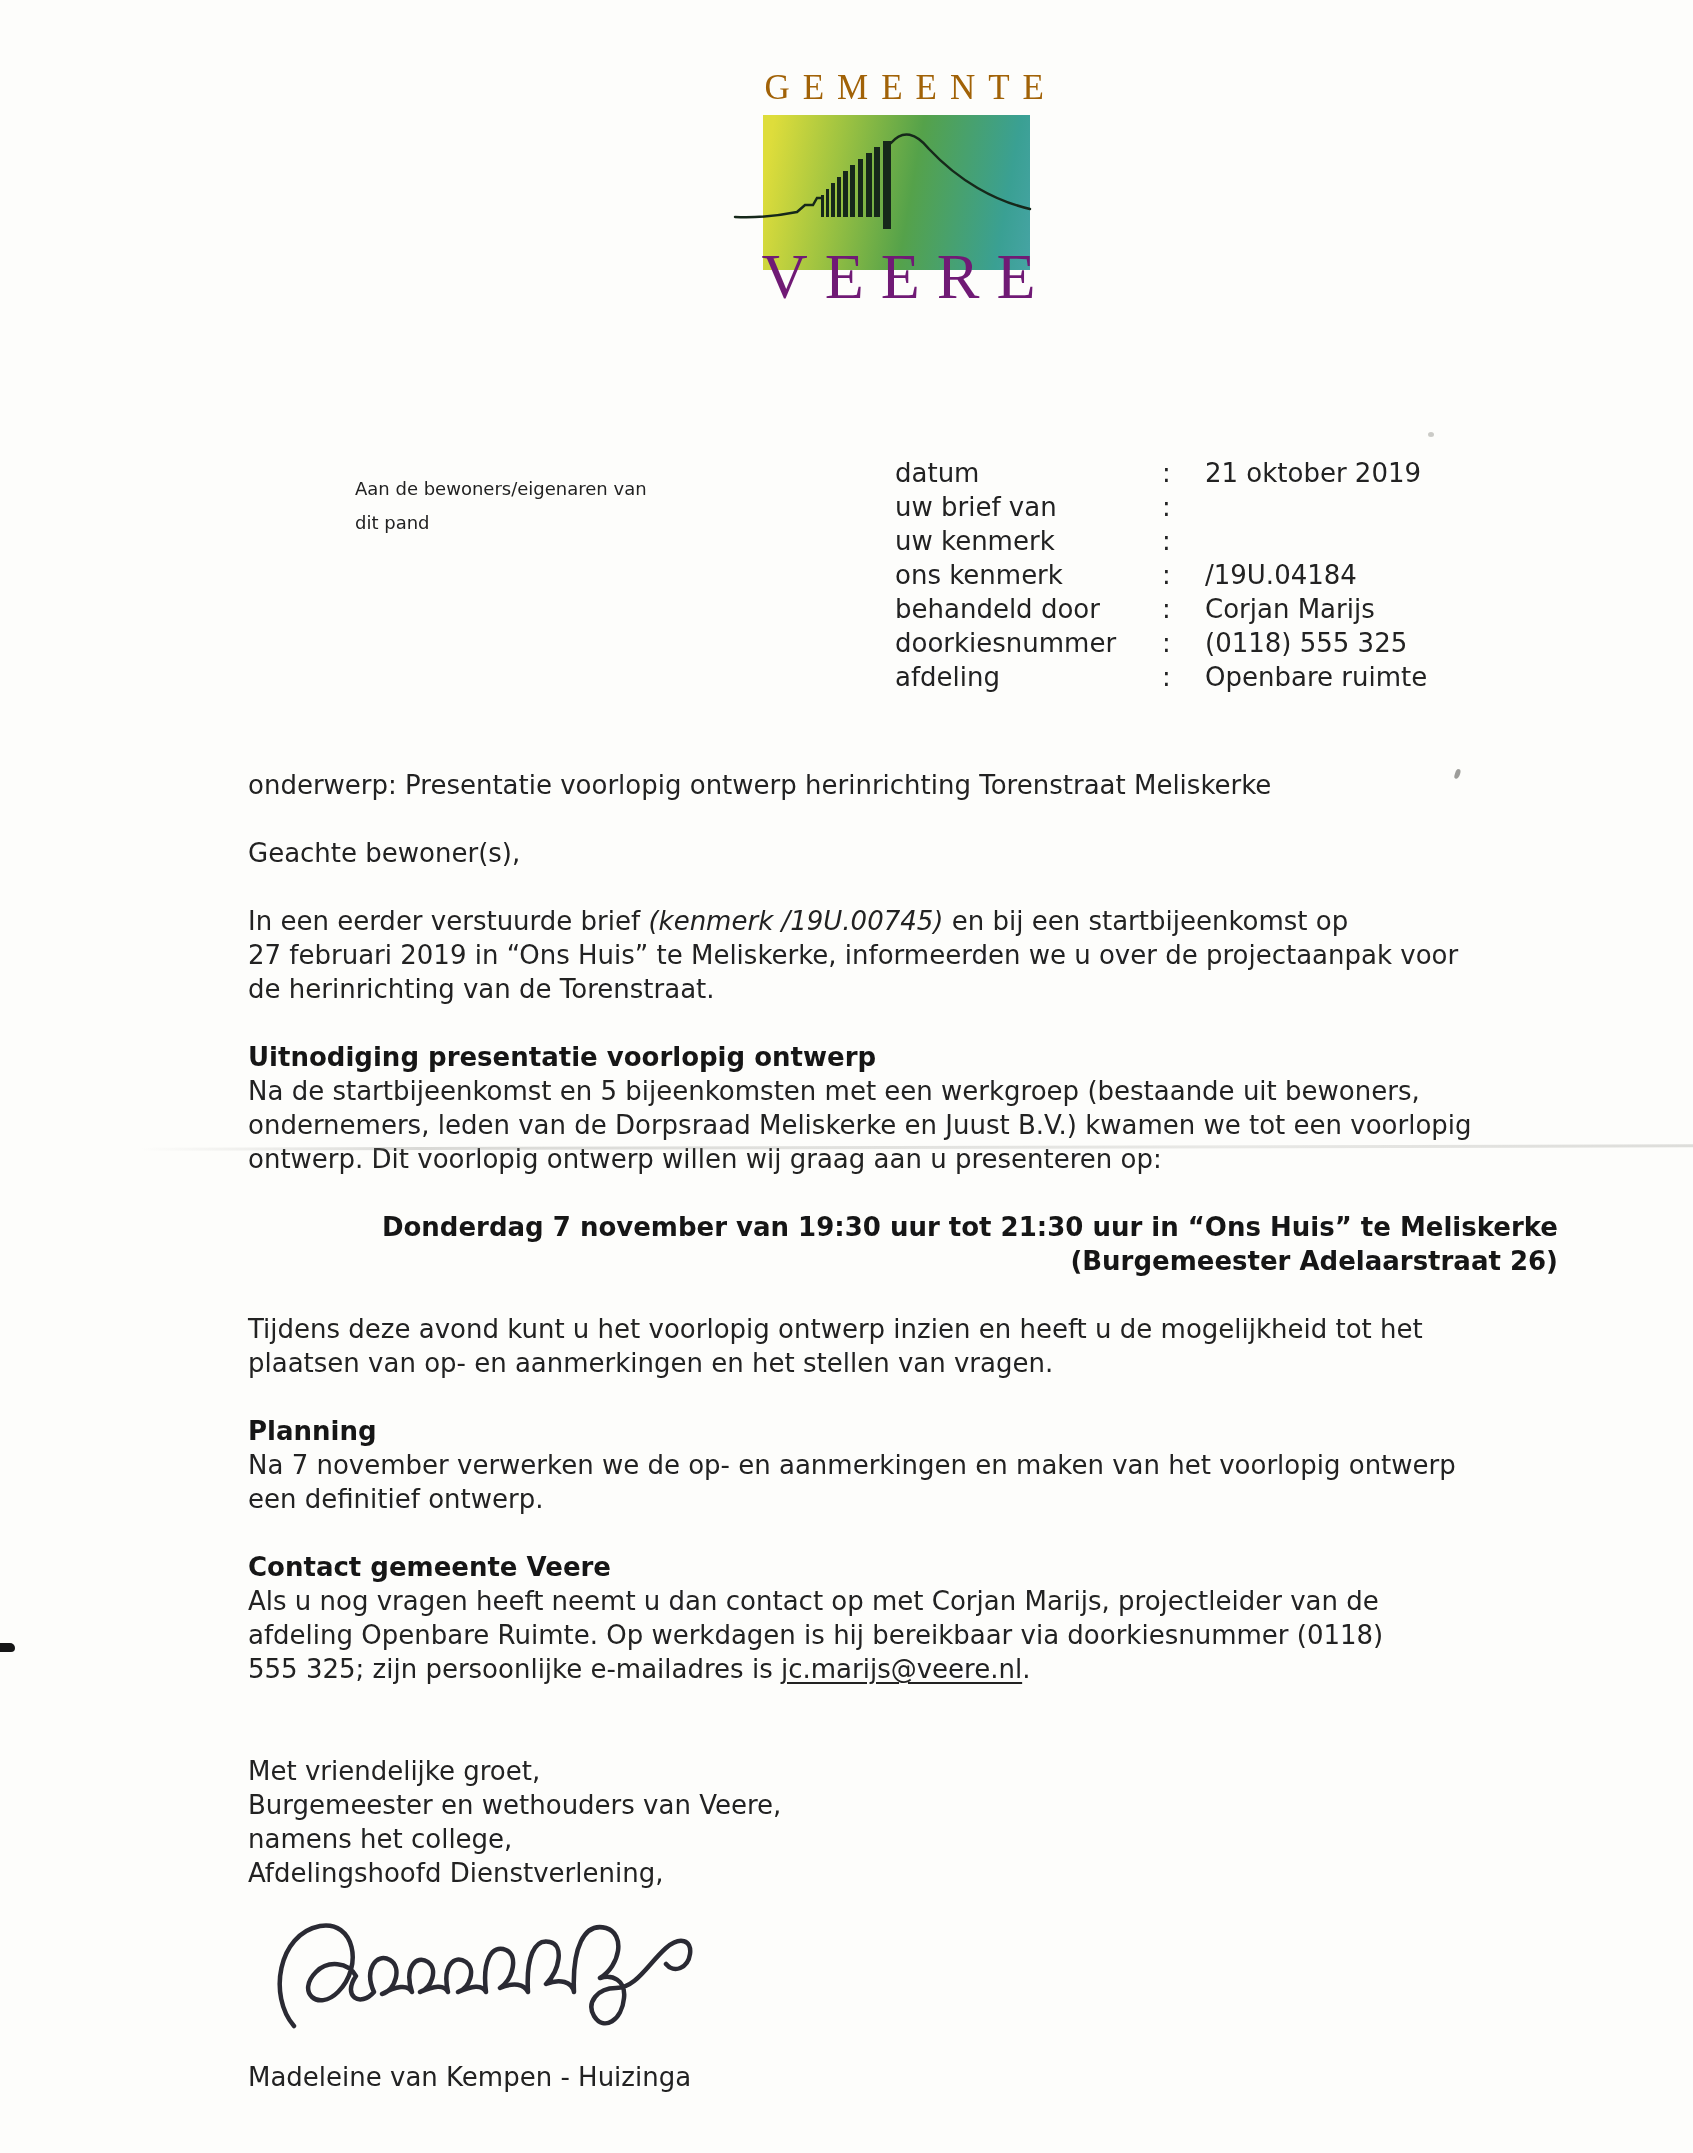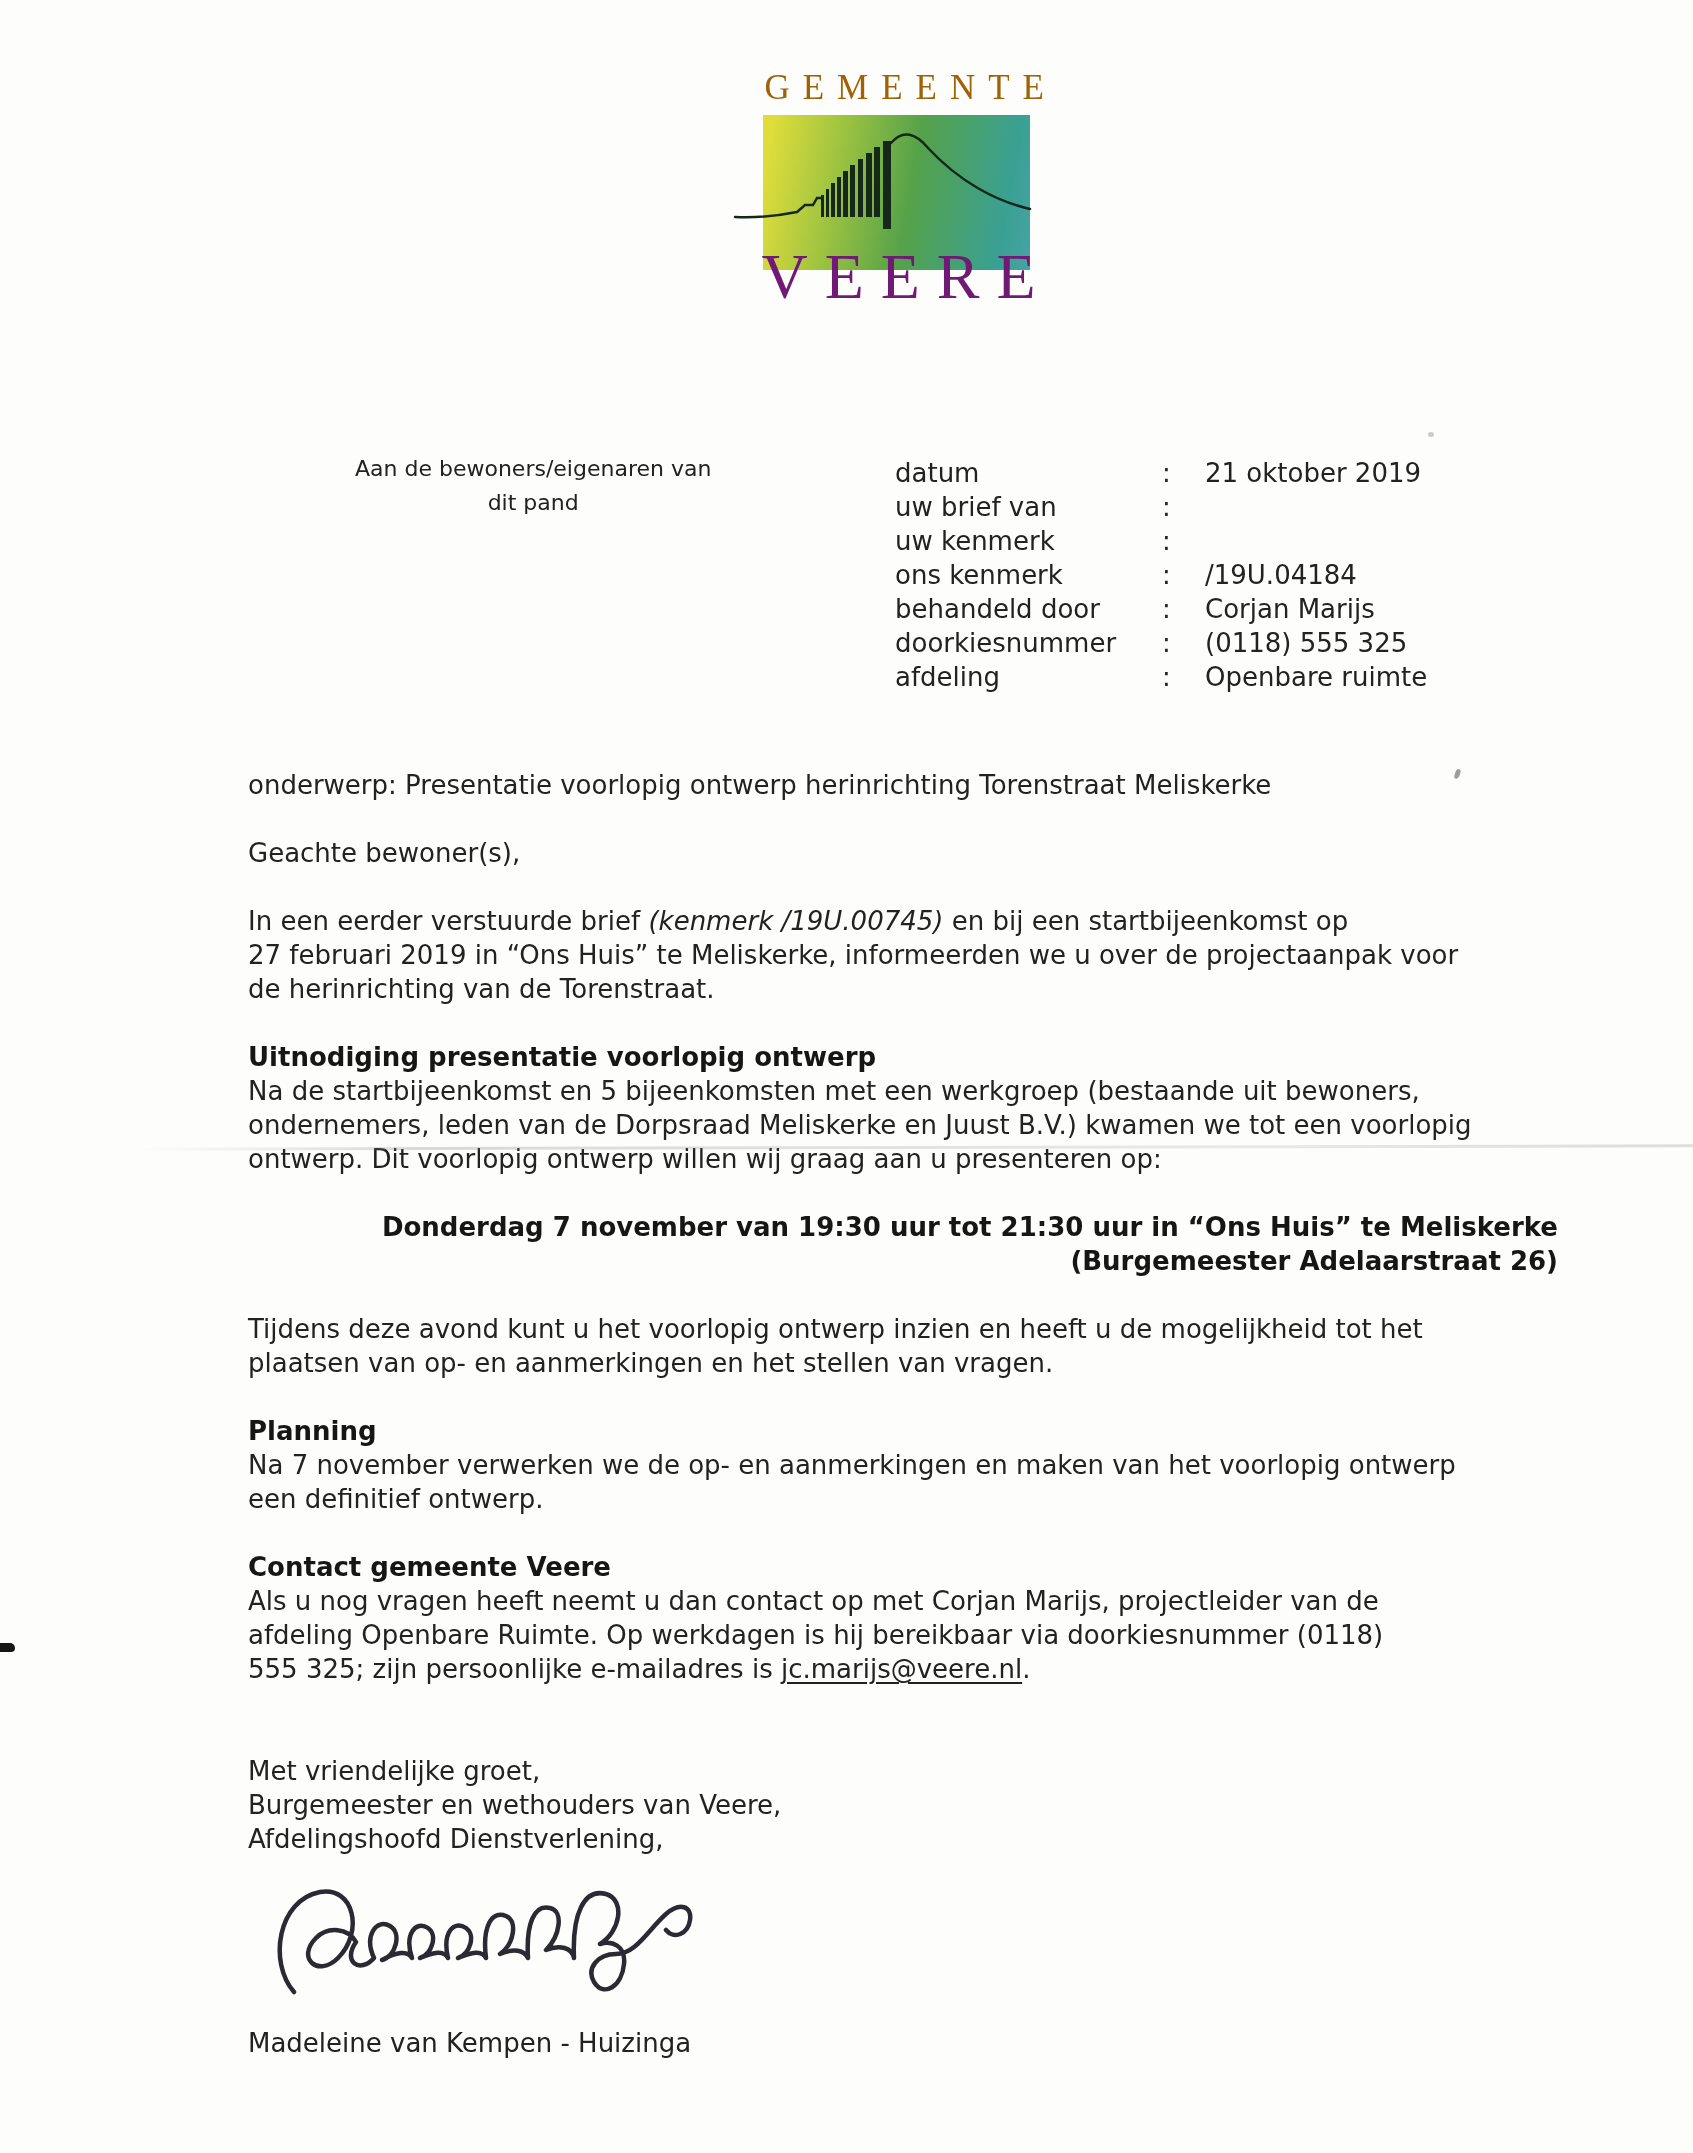--- a/index.html
+++ b/index.html
@@ -25,21 +25,21 @@
   }
   .logo-rect svg{position:absolute;left:0;top:0;overflow:visible;}
   .logo-veere{
     position:absolute;left:-8px;top:172px;width:336px;
     font-family:"Liberation Serif","DejaVu Serif",serif;
     font-size:64px;letter-spacing:17px;padding-left:10px;
     color:#701a75;text-align:center;white-space:nowrap;
   }
 
   
-  .recipient{position:absolute;left:355px;top:452px;font-size:22px;line-height:34px;text-align:center;}
+  .recipient{position:absolute;left:355px;top:472px;font-size:18px;line-height:34px;}
   .meta{position:absolute;left:895px;top:456px;font-size:26px;line-height:34px;}
   .meta-row{display:flex;}
   .meta-label{width:267px;}
   .meta-colon{width:43px;}
   .meta-value{white-space:nowrap;}
 
   
   .content{position:absolute;left:248px;top:768px;width:1310px;font-size:26px;line-height:34px;}
   .block{margin:0 0 34px 0;}
   .block-3gap{margin:16px 0 68px 0;}
@@ -180,20 +180,21 @@
     <div class="block-3gap">
       <div class="line bold">Contact gemeente Veere</div>
       <div class="line">Als u nog vragen heeft neemt u dan contact op met Corjan Marijs, projectleider van de</div>
       <div class="line">afdeling Openbare Ruimte. Op werkdagen is hij bereikbaar via doorkiesnummer (0118)</div>
       <div class="line"><span>555 325; zijn persoonlijke e-mailadres is </span><a href="#" class="email-link">jc.marijs@veere.nl</a><span>.</span></div>
     </div>
 
     <div>
       <div class="line">Met vriendelijke groet,</div>
       <div class="line">Burgemeester en wethouders van Veere,</div>
+      <div class="line">namens het college,</div>
       <div class="line">Afdelingshoofd Dienstverlening,</div>
     </div>
 
     <div class="signature-wrap">
       <svg width="440" height="140" viewBox="0 0 440 140">
         <path d="M 18 122
                  C -8 92, 2 30, 44 22
                  C 78 16, 88 62, 62 88
                  C 42 108, 20 88, 40 68
                  C 52 56, 72 58, 80 72

